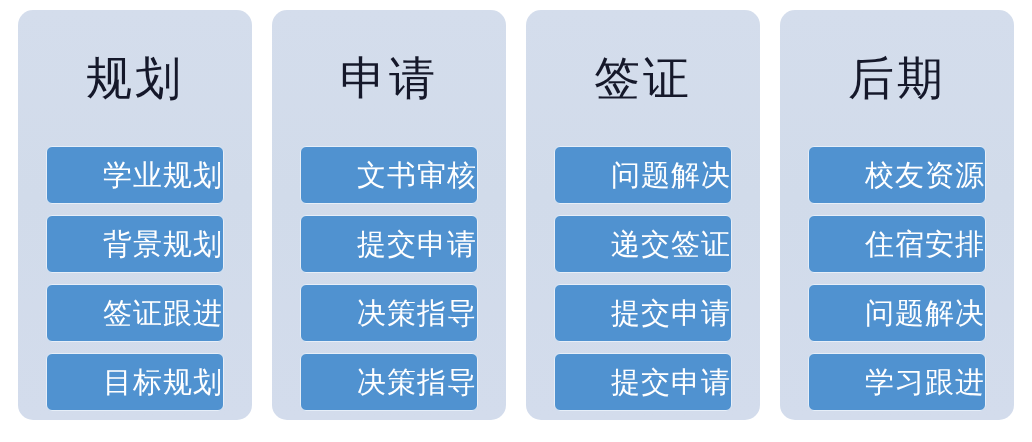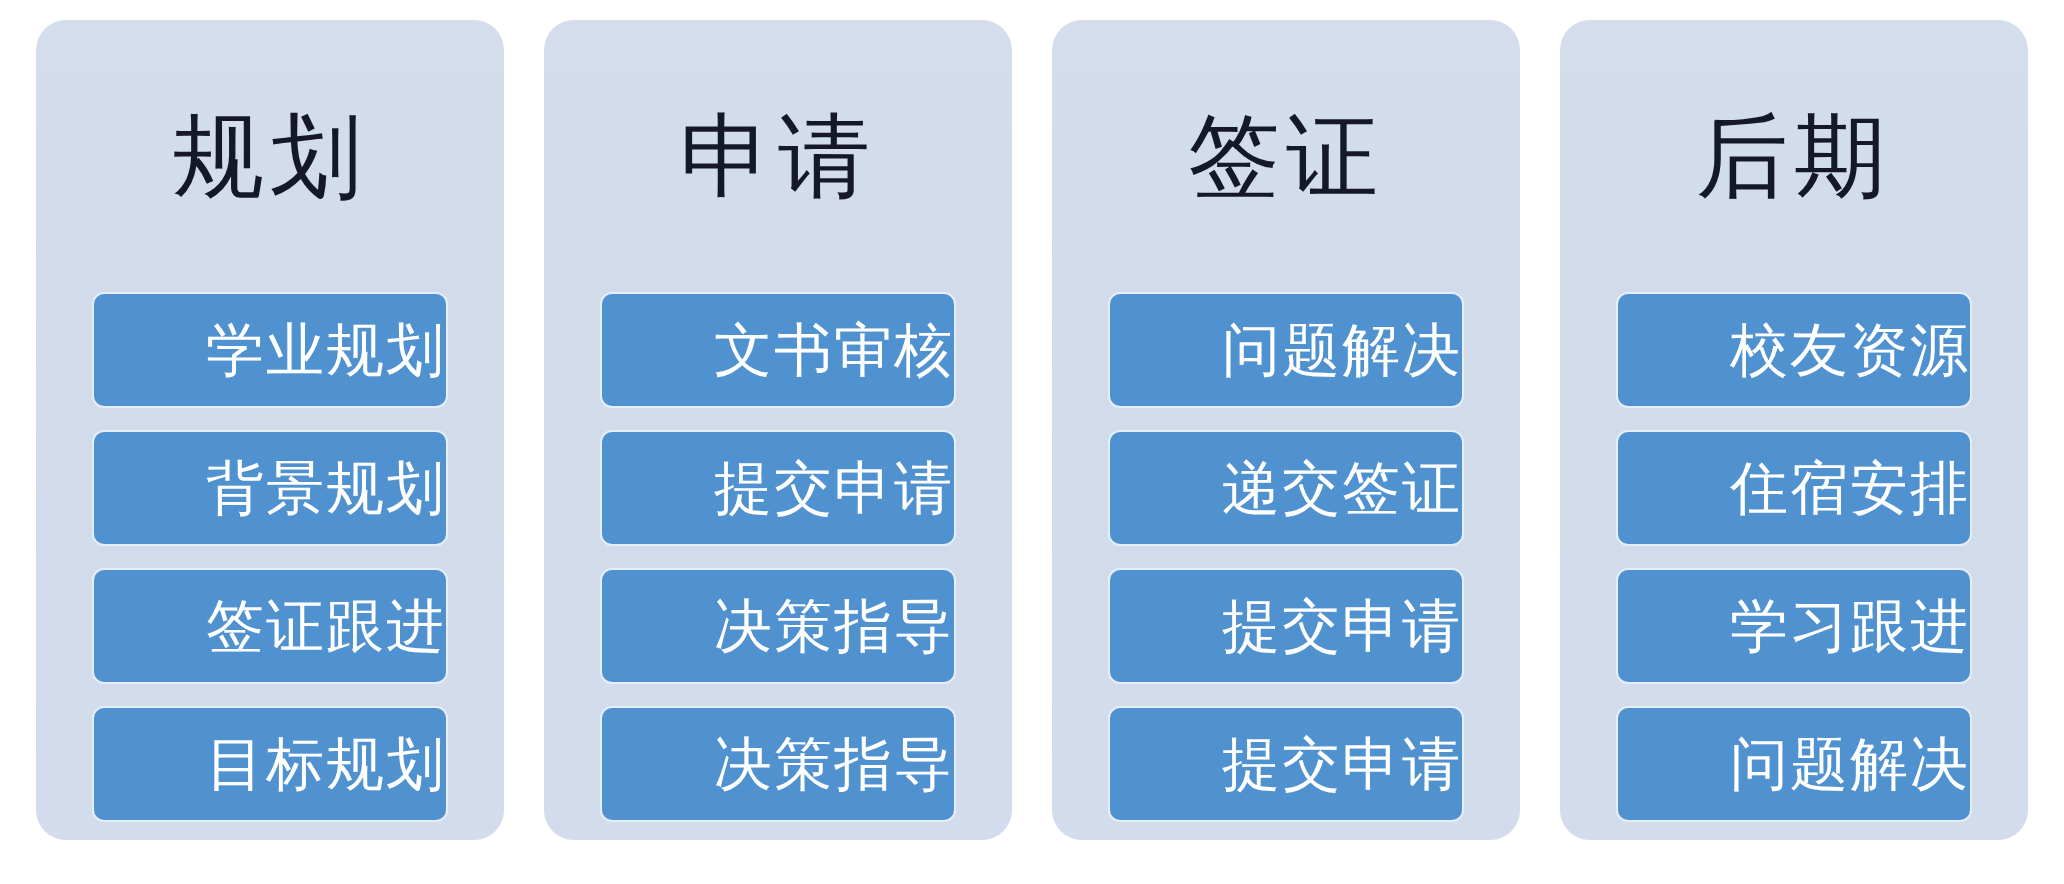--- a/index.html
+++ b/index.html
@@ -118,18 +118,18 @@
       <div class="step-item">提交申请</div>
       <div class="step-item">提交申请</div>
     </div>
   </section>
 
   <section class="stage-card">
     <h2 class="stage-title">后期</h2>
     <div class="step-list">
       <div class="step-item">校友资源</div>
       <div class="step-item">住宿安排</div>
+      <div class="step-item">问题解决</div>
       <div class="step-item">学习跟进</div>
-      <div class="step-item">问题解决</div>
     </div>
   </section>
 
 </div>
 
 </body></html>

